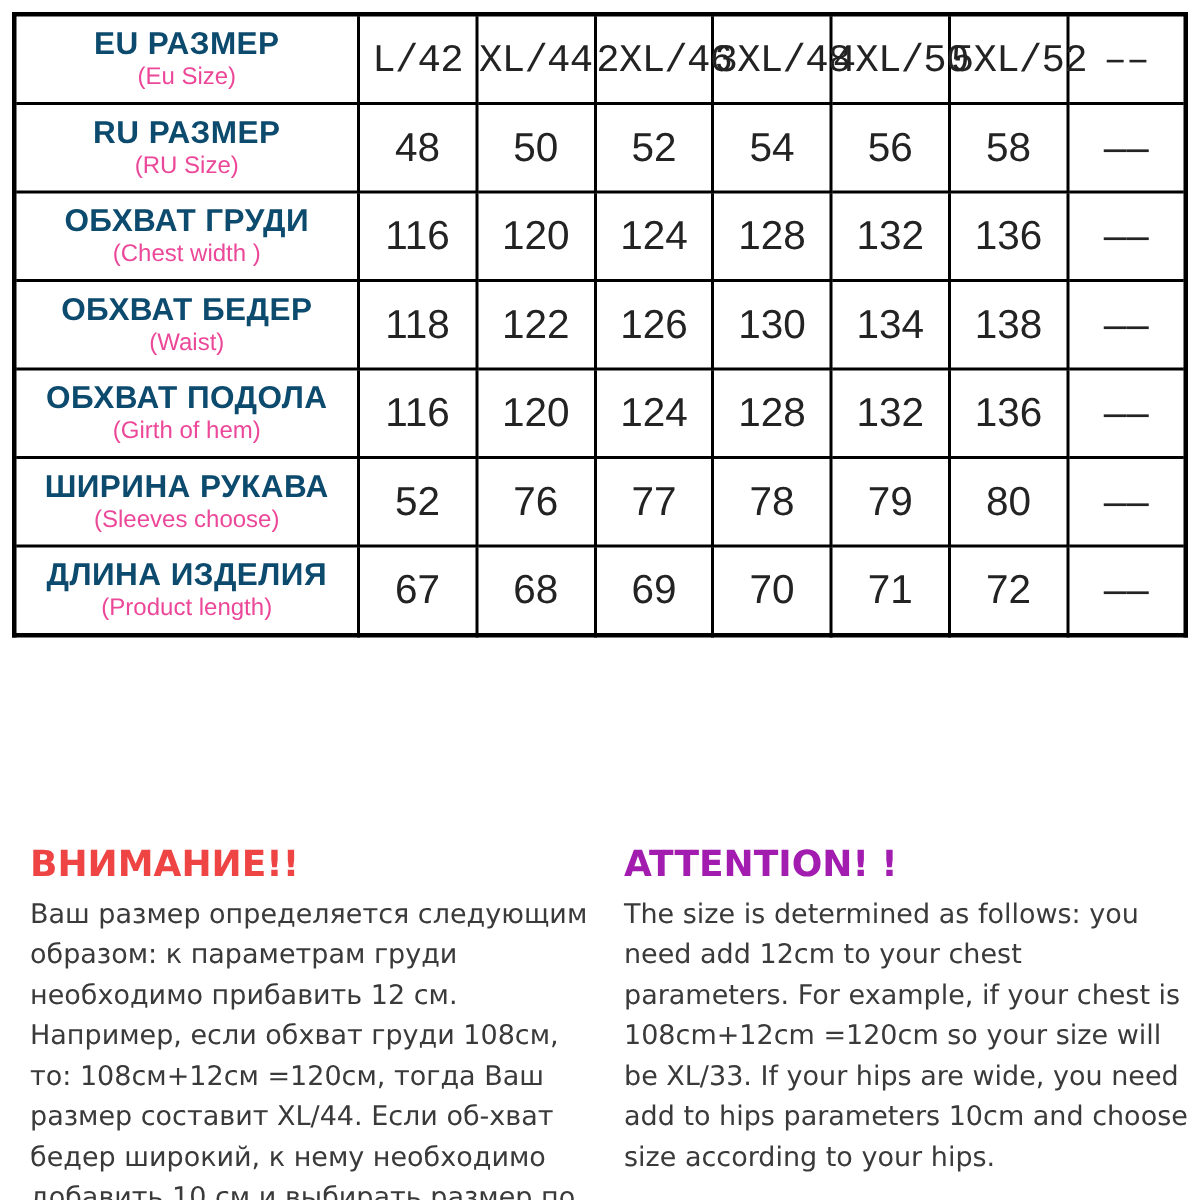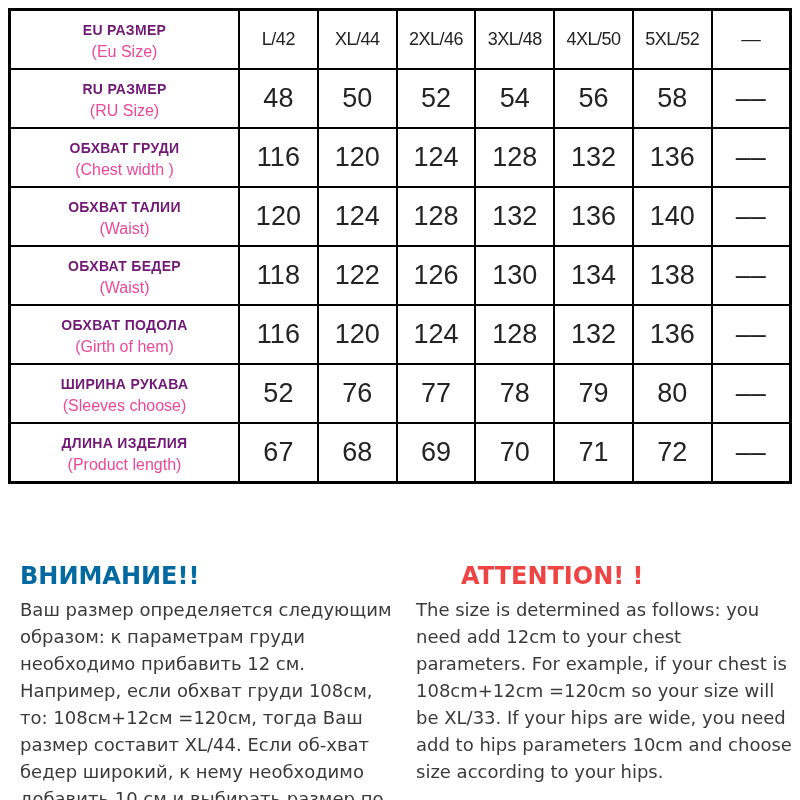--- a/index.html
+++ b/index.html
@@ -3,24 +3,24 @@
 <meta charset="utf-8">
 <style>
   html,body{margin:0;padding:0;background:#ffffff;}
   .page{position:relative;width:800px;height:800px;background:#ffffff;overflow:hidden;
         font-family:"Liberation Sans",sans-serif;}
   table.size-table{position:absolute;left:8px;top:8px;width:784px;border-collapse:collapse;
         table-layout:fixed;border:3px solid #000;}
   .size-table th,.size-table td{border:2px solid #000;height:57px;text-align:center;
         vertical-align:middle;padding:0;background:#fff;}
   .size-table th{width:227px;}
-  .lbl-ru{display:block;font-size:14px;font-weight:bold;color:#701a75;letter-spacing:.3px;line-height:24px;text-align:center;}
+  .lbl-ru{display:block;font-size:21px;font-weight:bold;color:#0c4a6e;letter-spacing:.3px;line-height:24px;text-align:center;}
   .lbl-en{display:block;font-size:16px;font-weight:normal;color:#ec4899;line-height:19px;}
   .size-table td{font-size:27px;color:#232323;}
-  tr.size-row td{font-size:18px;letter-spacing:-0.5px;}
+  tr.size-row td{font-size:26px;letter-spacing:-0.5px;font-family:Liberation Mono, monospace;}
   .notes{position:absolute;left:20px;top:560px;width:772px;display:flex;}
   .note{box-sizing:border-box;}
   .note-ru{width:376px;margin-right:20px;}
   .note-en{width:376px;}
   .note-heading{font-family:"DejaVu Sans",sans-serif;font-size:24px;line-height:32px;
         font-weight:bold;margin:0 0 4px 0;}
   .note-body{font-family:"DejaVu Sans",sans-serif;font-size:18px;line-height:27px;
         margin:0;color:#3a3a3a;}
 </style>
 </head>
@@ -60,33 +60,20 @@
         <th>
             <span class="lbl-ru">ОБХВАТ ГРУДИ</span>
             <span class="lbl-en">(Chest width )</span>
           </th>
         <td>116</td>
         <td>120</td>
         <td>124</td>
         <td>128</td>
         <td>132</td>
         <td>136</td>
-        <td>––</td>
-      </tr>
-      <tr>
-        <th>
-            <span class="lbl-ru">ОБХВАТ ТАЛИИ</span>
-            <span class="lbl-en">(Waist)</span>
-          </th>
-        <td>120</td>
-        <td>124</td>
-        <td>128</td>
-        <td>132</td>
-        <td>136</td>
-        <td>140</td>
         <td>––</td>
       </tr>
       <tr>
         <th>
             <span class="lbl-ru">ОБХВАТ БЕДЕР</span>
             <span class="lbl-en">(Waist)</span>
           </th>
         <td>118</td>
         <td>122</td>
         <td>126</td>
@@ -132,22 +119,22 @@
         <td>70</td>
         <td>71</td>
         <td>72</td>
         <td>––</td>
       </tr>
     </tbody>
   </table>
 
   <div class="notes">
     <div class="note note-ru">
-      <div class="note-heading" style="color: #0369a1;">ВНИМАНИЕ!!</div>
+      <div class="note-heading" style="color: #ef4444;">ВНИМАНИЕ!!</div>
       <p class="note-body">Ваш размер определяется следующим образом: к параметрам груди необходимо прибавить 12 см. Например, если обхват груди  108см, то: 108см+12см =120см, тогда Ваш размер составит XL/44. Если об-хват бедер широкий, к нему необходимо добавить 10 см и выбирать размер по об-хвату бедер.</p>
     </div>
     <div class="note note-en">
-      <div class="note-heading" style="color: #ef4444; margin-left: 45px;">ATTENTION! !</div>
+      <div class="note-heading" style="color: #a21caf;">ATTENTION! !</div>
       <p class="note-body">The size is determined as follows: you need add 12cm to your chest parameters. For example, if your chest is 108cm+12cm =120cm so your size will be XL/33. If your hips are wide, you need add to hips parameters 10cm and choose size according to your hips.</p>
     </div>
   </div>
 
 </div>
 
 </body></html>

